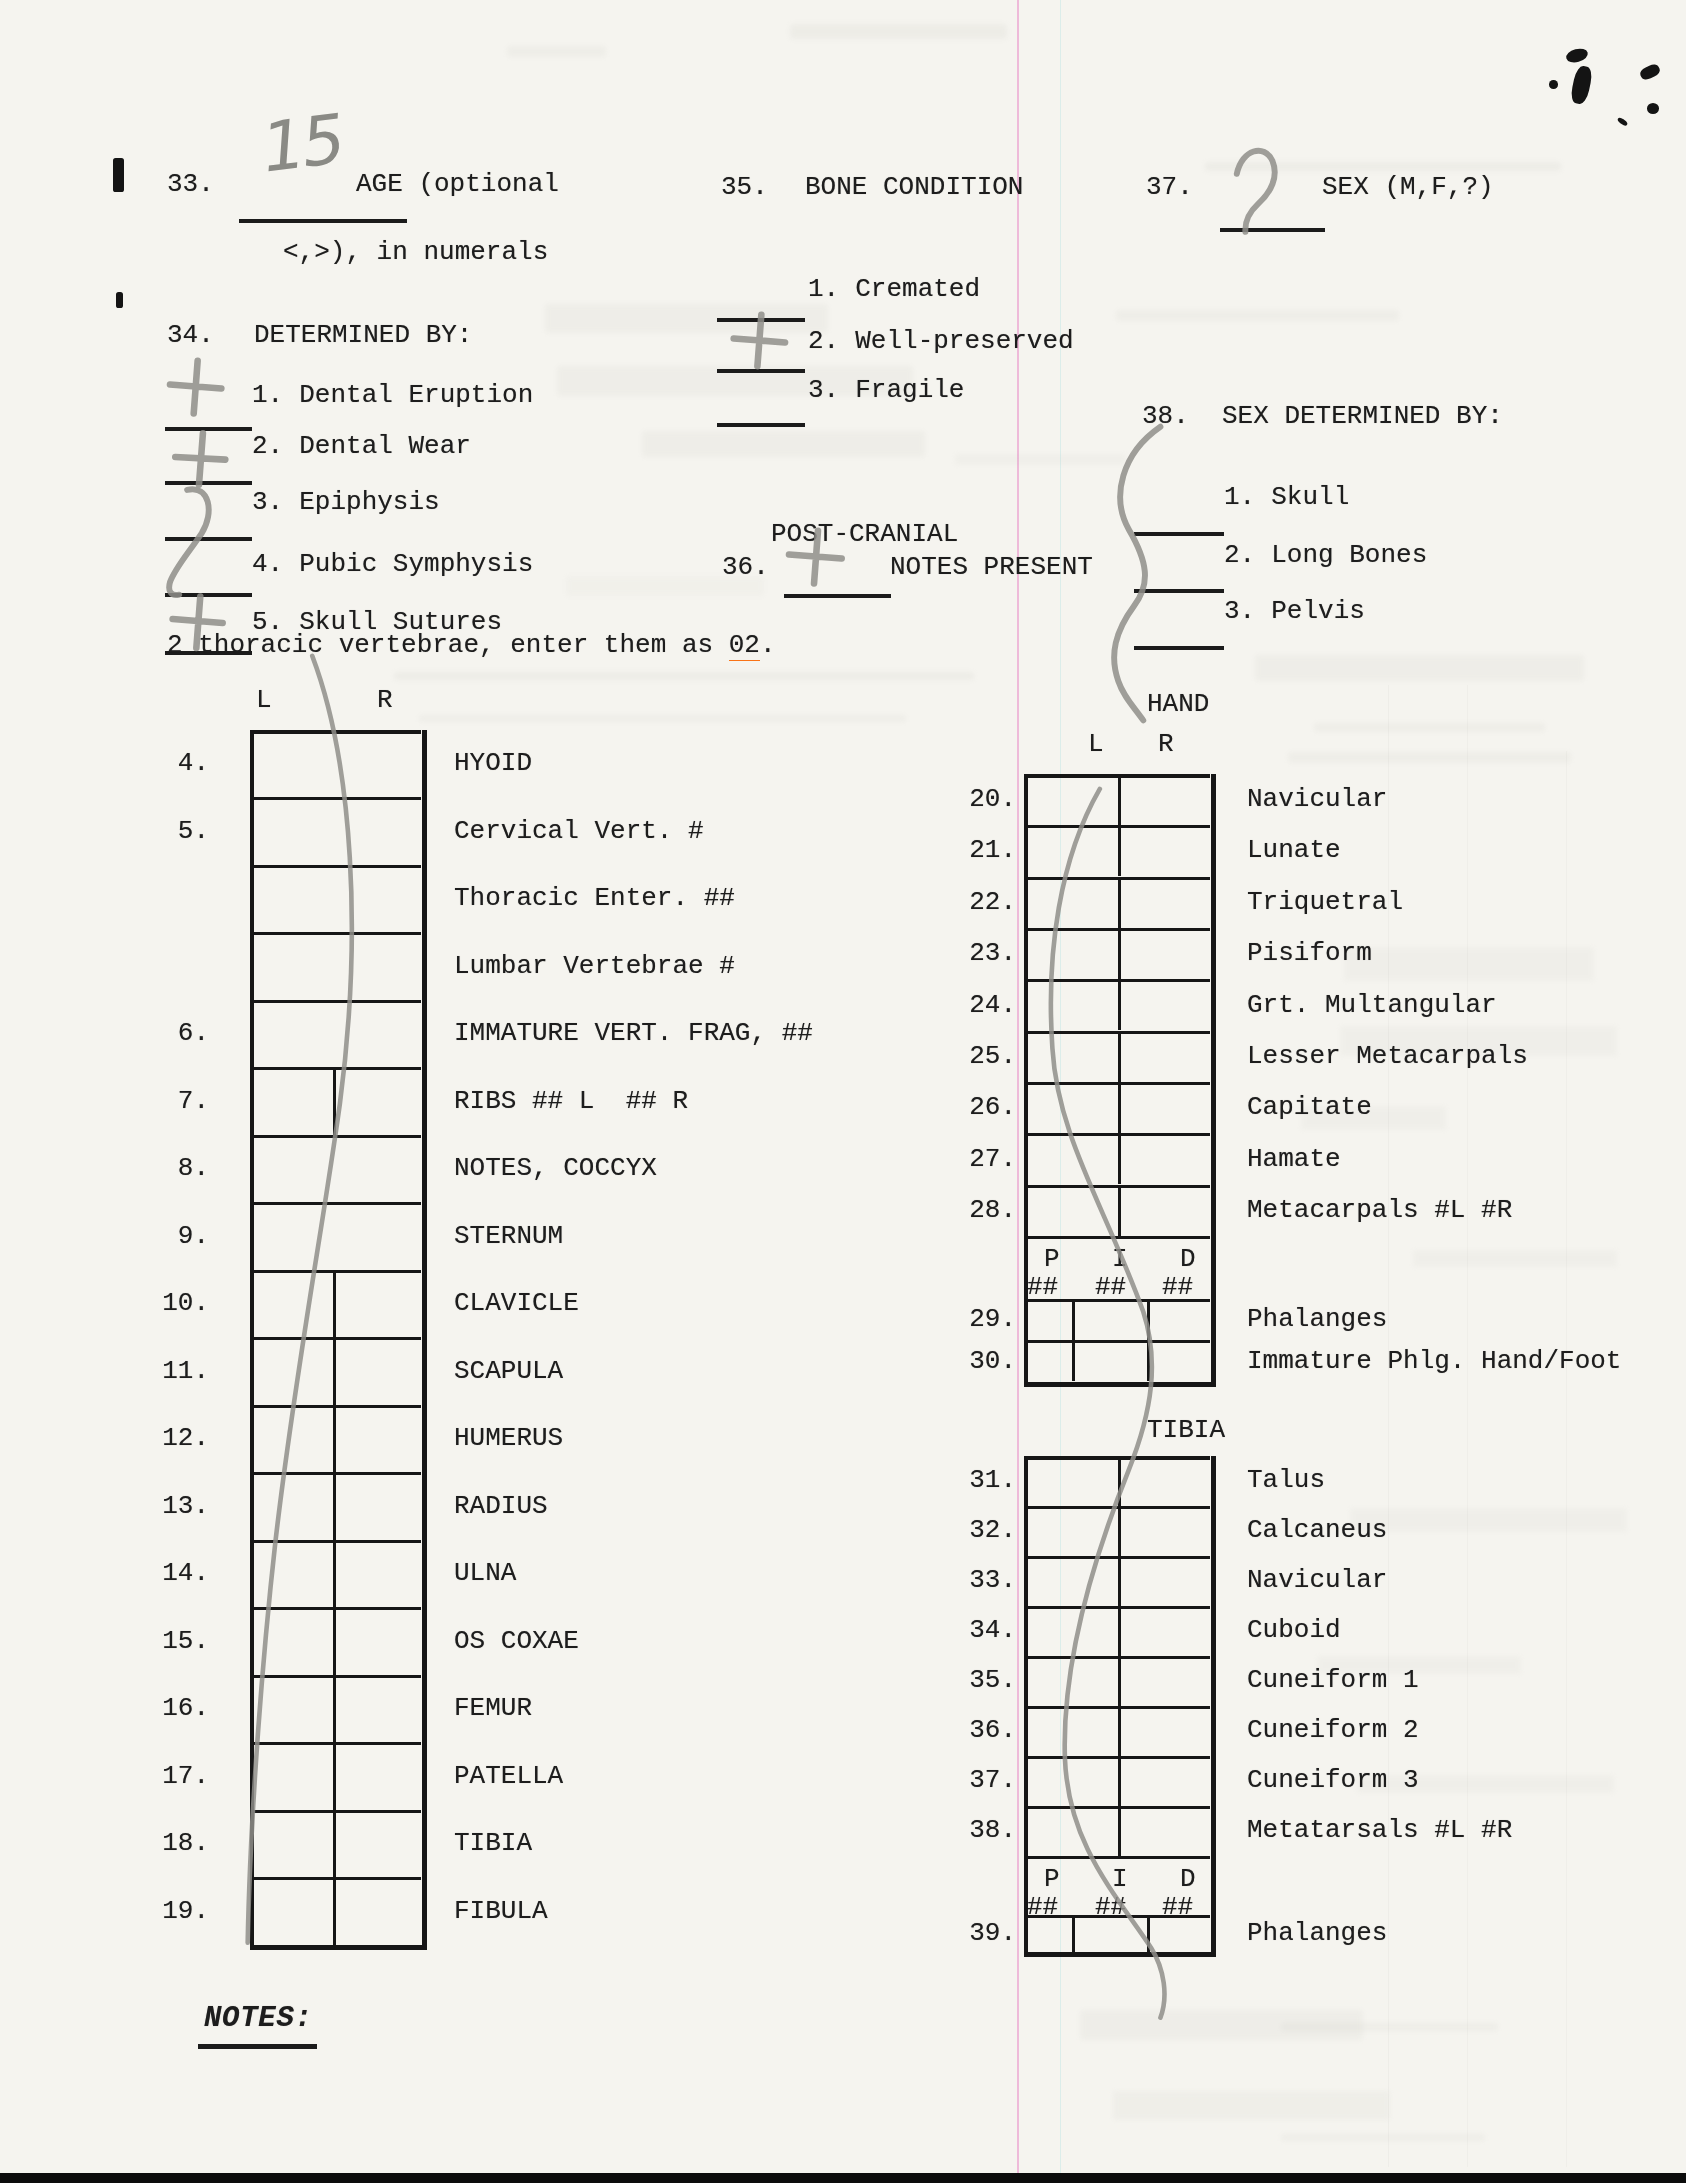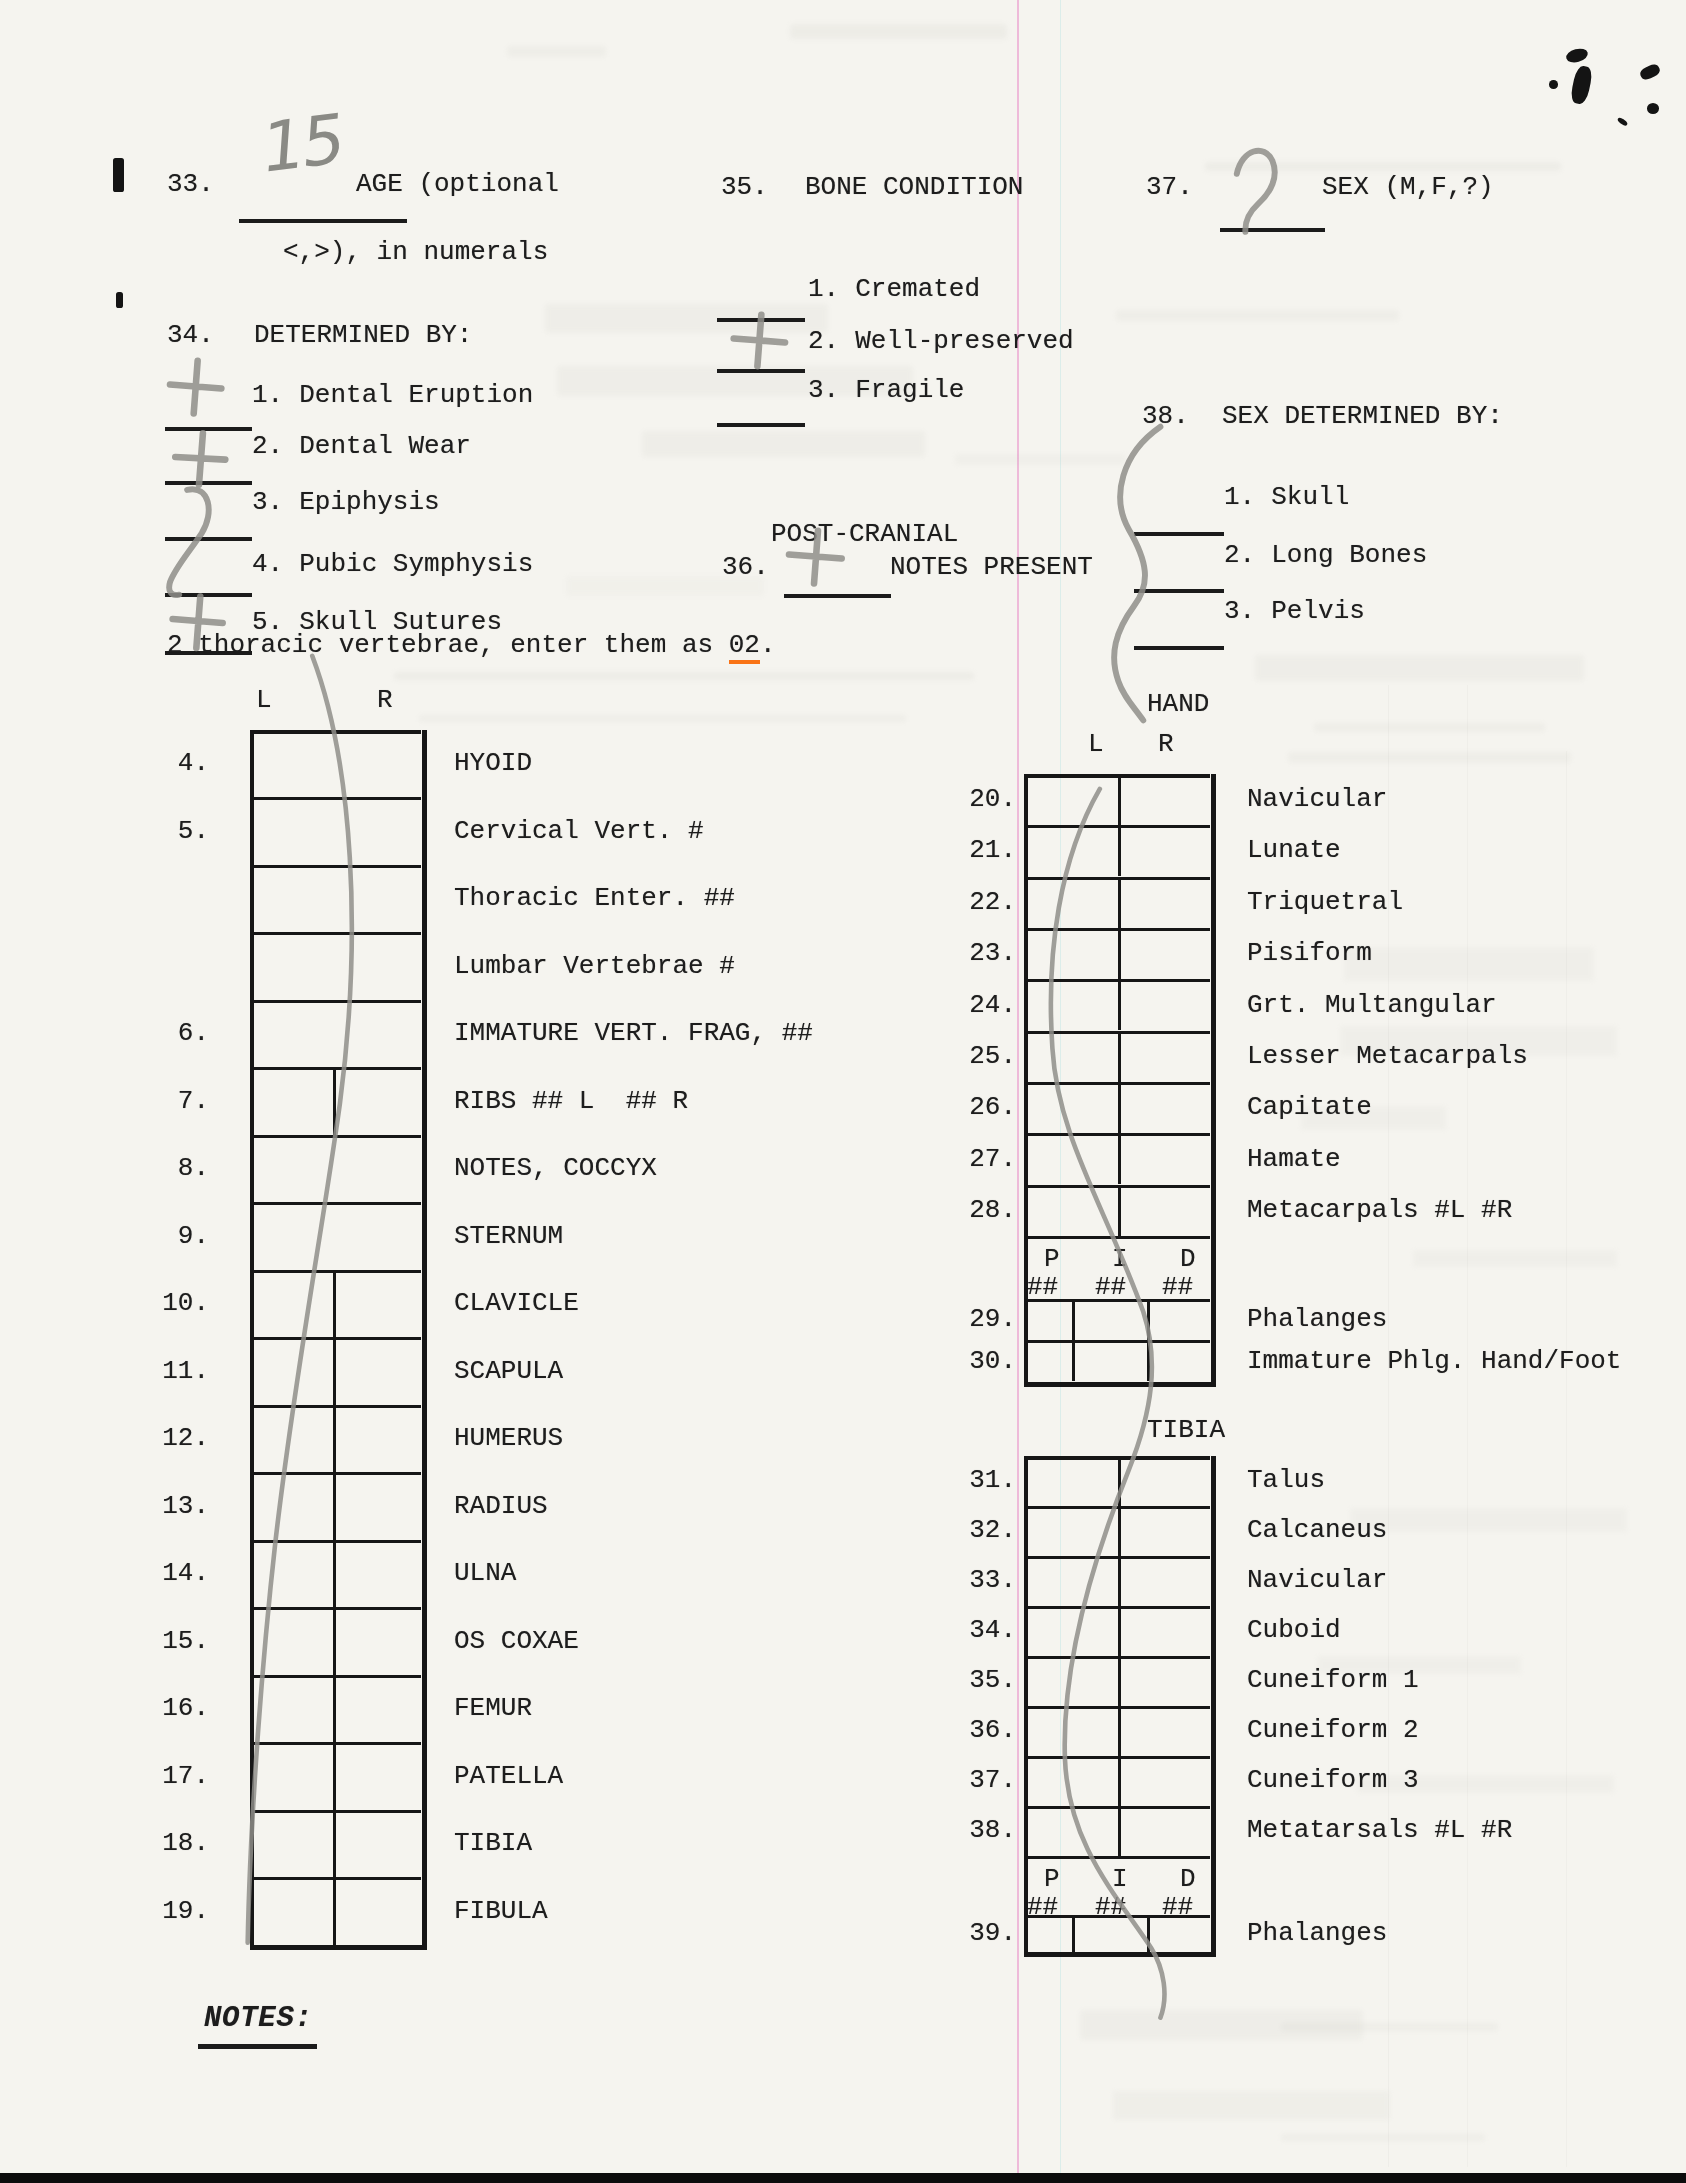--- a/index.html
+++ b/index.html
@@ -115,21 +115,21 @@
   <div id="f38-items">
       <div class="t item" style="left:1224px;top:483px"><span>1.</span><span>Skull</span></div>
       <div class="uline" style="left:1134px;top:532px;width:90px"></div>
       <div class="t item" style="left:1224px;top:541px"><span>2.</span><span>Long Bones</span></div>
       <div class="uline" style="left:1134px;top:589px;width:90px"></div>
       <div class="t item" style="left:1224px;top:597px"><span>3.</span><span>Pelvis</span></div>
       <div class="uline" style="left:1134px;top:646px;width:90px"></div>
     </div>
 
   <div class="t" style="left:771px;top:520px">POST-CRANIAL</div>
-  <div class="t" style="left:167px;top:631px"><span>2 thoracic vertebrae, enter them as </span><span style="border-bottom:4px solid #f97316">02</span><span>.</span></div>
+  <div class="t" style="left:167px;top:631px"><span>2 thoracic vertebrae, enter them as </span><span style="border-bottom:1px solid #f97316">02</span><span>.</span></div>
 
   <div id="left-table">
       <div class="t" style="left:256px;top:686px">L</div>
       <div class="t" style="left:377px;top:686px">R</div>
       <div class="boxline" style="left:250px;top:730px;width:171px;height:4px"></div>
       <div class="boxline" style="left:250px;top:1945px;width:174px;height:4.6px"></div>
       <div class="boxline" style="left:250px;top:730px;width:4px;height:1220px"></div>
       <div class="boxline" style="left:422px;top:730px;width:4.6px;height:1220px"></div>
       <div class="t num" style="left:130px;top:749px">4.</div>
       <div class="t" style="left:454px;top:749px">HYOID</div>

